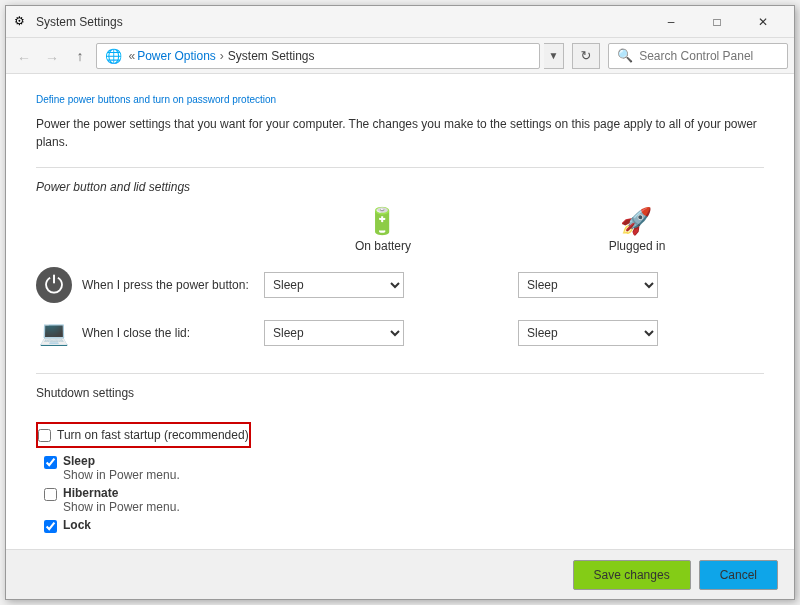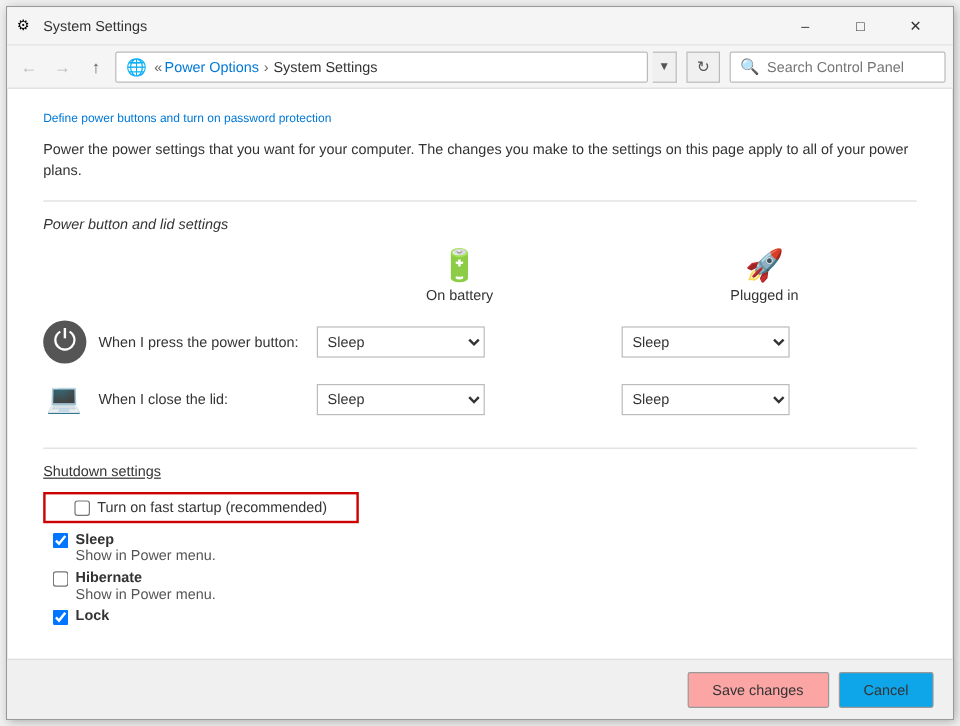--- a/index.html
+++ b/index.html
@@ -208,29 +208,28 @@
       color: #333;
     }
 
     
     .shutdown-section {
       margin-top: 8px;
     }
     .shutdown-title {
       font-size: 12px;
       color: #333;
-      margin-bottom: 10px;
-      text-decoration: underline;
+      margin-bottom: 22px;
     }
     .highlight-box {
       border: 2px solid #cc0000;
       display: inline-flex;
       align-items: center;
       gap: 6px;
-      padding: 4px 24px;
+      padding: 4px 0;
       margin-bottom: 6px;
     }
     .highlight-box label {
       font-size: 12px;
       color: #333;
       cursor: pointer;
     }
     .highlight-box input[type="checkbox"] {
       width: 13px;
       height: 13px;
@@ -291,21 +290,21 @@
       height: 30px;
       padding: 0 20px;
       border: 1px solid #999;
       background: #0ea5e9;
       font-size: 12px;
       cursor: pointer;
       color: #333;
       border-radius: 2px;
     }
     .footer-btn.primary {
-      background: #fca5a5;
+      background: #84cc16;
     }
   </style>
 </head>
 <body>
 
 <div class="window">
 
   <div class="title-bar">
     <span class="title-bar-icon">⚙</span>
     <span class="title-bar-title">System Settings</span>

